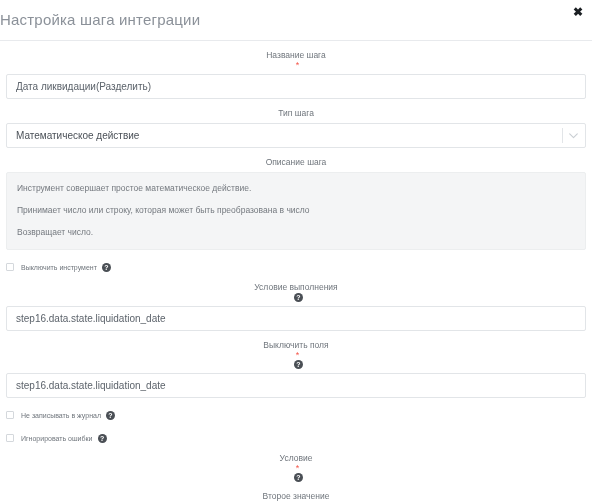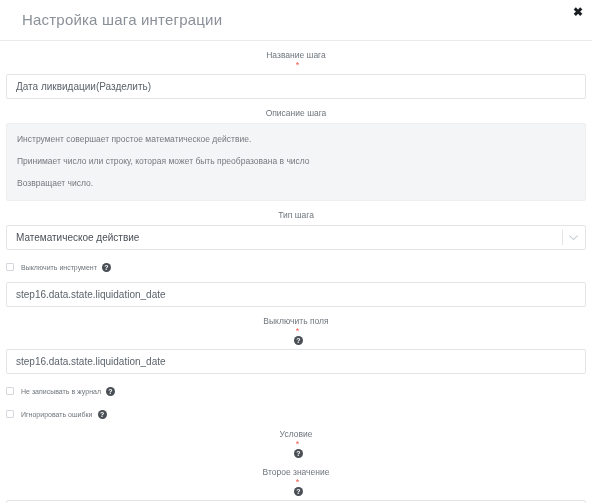--- a/index.html
+++ b/index.html
@@ -27,21 +27,21 @@
 
   
   .modal-header {
     position: relative;
     height: 41px;
     border-bottom: 1px solid #e8eaed;
     box-sizing: border-box;
   }
   .modal-title {
     position: absolute;
-    left: 22px;
+    left: 0;
     top: 11px;
     font-size: 15px;
     font-weight: 400;
     color: #8b9199;
     letter-spacing: 0.2px;
     white-space: nowrap;
   }
   .close-btn {
     position: absolute;
     right: 6px;
@@ -219,51 +219,55 @@
     <div class="field-group">
       <div class="field-label">
         <span>Название шага</span>
         <span class="req">*</span>
       </div>
       <input class="text-input" type="text" value="Дата ликвидации(Разделить)" style="">
     </div>
 
     <div class="field-group">
       <div class="field-label">
-        <span>Описание шага</span>
-      </div>
-      <div class="desc-panel">
-        <p class="desc-line">Инструмент совершает простое математическое действие.</p>
-        <p class="desc-line">Принимает число или строку, которая может быть преобразована в число</p>
-        <p class="desc-line">Возвращает число.</p>
-      </div>
-    </div>
-
-    <div class="field-group">
-      <div class="field-label">
         <span>Тип шага</span>
       </div>
       <div class="select-wrap">
         <div class="select-box">Математическое действие</div>
         <div class="select-divider"></div>
         <div class="select-chevron">
           <svg width="9" height="6" viewBox="0 0 9 6" aria-hidden="true">
             <path d="M0.7 0.8 L4.5 4.6 L8.3 0.8" fill="none" stroke="#c9ced3" stroke-width="1.1" stroke-linecap="round" stroke-linejoin="round"></path>
           </svg>
         </div>
       </div>
     </div>
 
+    <div class="field-group">
+      <div class="field-label">
+        <span>Описание шага</span>
+      </div>
+      <div class="desc-panel">
+        <p class="desc-line">Инструмент совершает простое математическое действие.</p>
+        <p class="desc-line">Принимает число или строку, которая может быть преобразована в число</p>
+        <p class="desc-line">Возвращает число.</p>
+      </div>
+    </div>
+
     <div class="checkbox-row">
       <span class="checkbox-box"></span>
       <span class="checkbox-label">Выключить инструмент</span>
       <span class="help-icon">?</span>
     </div>
 
     <div class="field-group">
+      <div class="field-label">
+        <span>Условие выполнения</span>
+        <span class="help-icon">?</span>
+      </div>
       <input class="text-input" type="text" value="step16.data.state.liquidation_date" style="">
     </div>
 
     <div class="field-group">
       <div class="field-label">
         <span>Выключить поля</span>
         <span class="req">*</span>
         <span class="help-icon">?</span>
       </div>
       <input class="text-input" type="text" value="step16.data.state.liquidation_date" style="">

